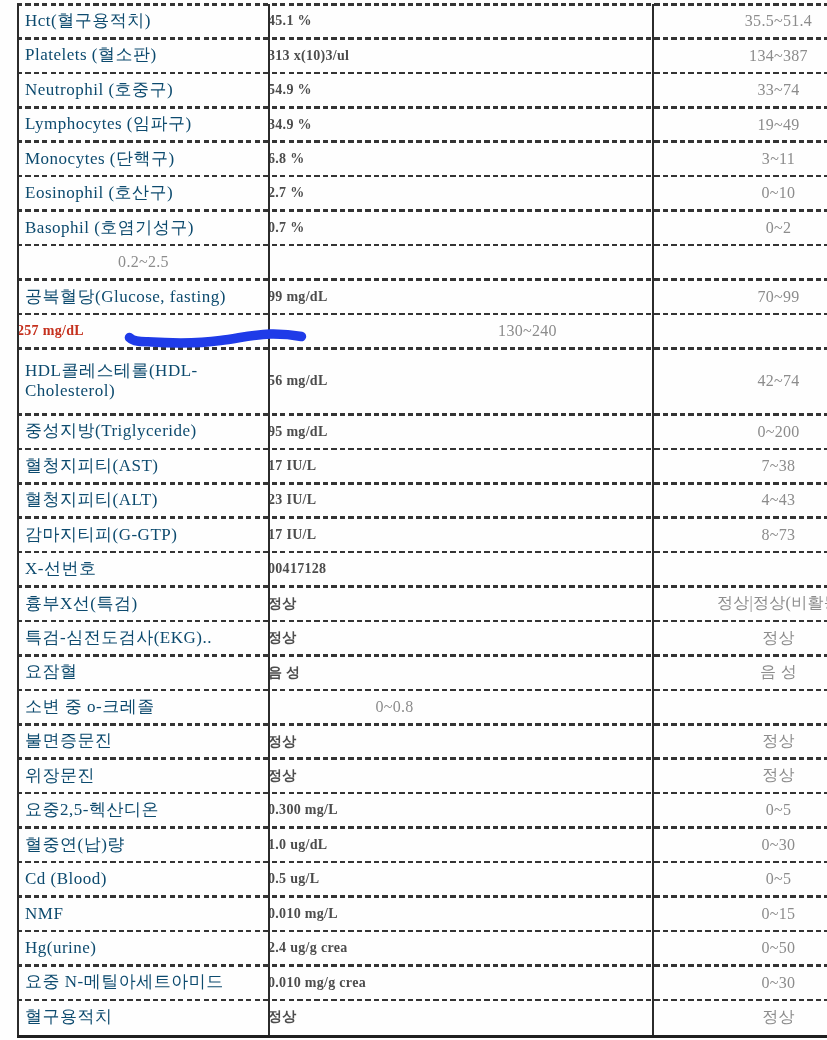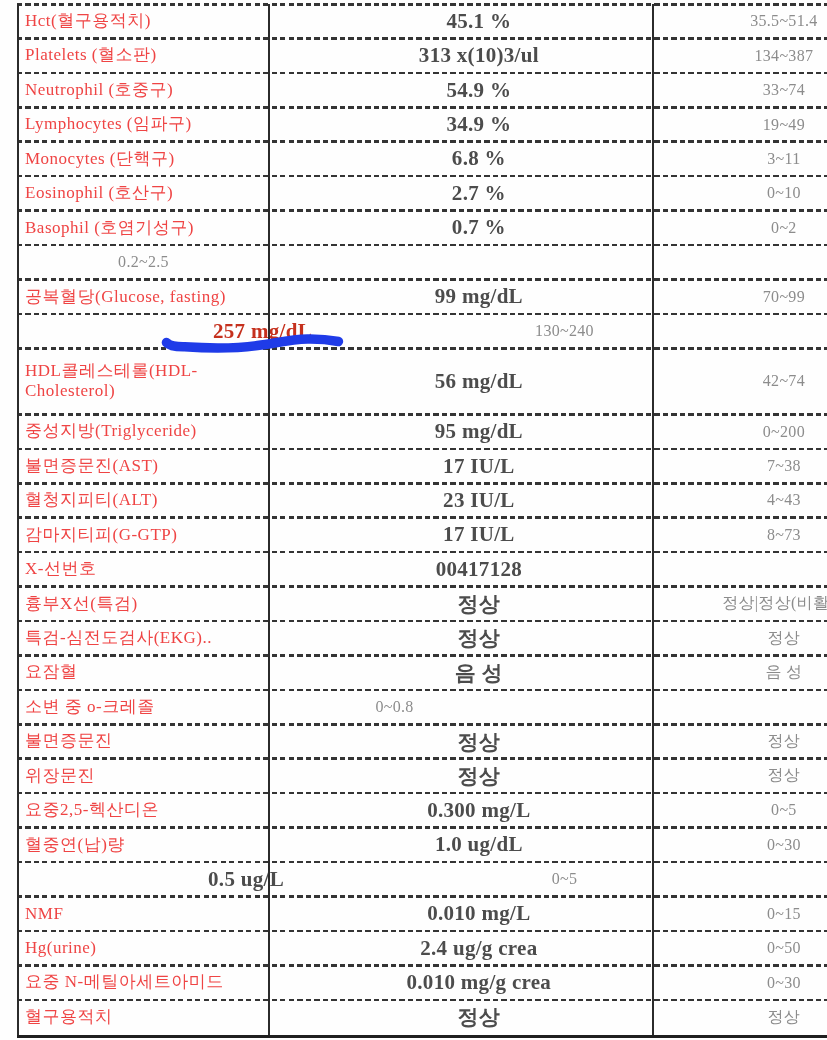--- a/index.html
+++ b/index.html
@@ -31,34 +31,33 @@
     content:"";position:absolute;left:0;right:0;bottom:-1.3px;height:2.6px;
     background:repeating-linear-gradient(90deg,#343434 0 5px,transparent 5px 8.5px);
     z-index:1;
   }
   .row:last-child::after{display:none;}
   .cell{box-sizing:border-box;}
   .c-label{
     width:251px;
     padding:0 6px 0 8px;
     font-size:17px;
-    color:#ef4444;
+    color:#0c4a6e;
     line-height:1.2;
     letter-spacing:0.5px;
     white-space:pre-line;
   }
   .c-value{
     position:relative;
     width:384px;
-    text-align:center;
-    font-size:21px;
+    text-align:left;
+    font-size:14px;
     font-weight:bold;
     color:#4c4c4c;
     letter-spacing:0.3px;
-    margin-left:37px;
   }
   .c-ref{
     width:253px;
     text-align:center;
     font-size:16px;
     color:#8c8c8c;
     white-space:nowrap;
     letter-spacing:0.3px;
   }
   .vline{
@@ -126,38 +125,38 @@
   </div>
         <div class="row">
     <div class="cell c-ref">0.2~2.5</div>
   </div>
         <div class="row">
     <div class="cell c-label">공복혈당(Glucose, fasting)</div>
     <div class="cell c-value">99 mg/dL</div>
     <div class="cell c-ref">70~99</div>
   </div>
         <div class="row">
-    <div class="cell c-value" style="color: rgb(197, 48, 29); padding-left: 33px;">257 mg/dL<svg class="marker-svg" width="186" height="28" viewBox="0 0 186 28">
+    <div class="cell c-value" style="color: rgb(197, 48, 29);">257 mg/dL<svg class="marker-svg" width="186" height="28" viewBox="0 0 186 28">
               <path d="M6,14.5 Q10,19 24,18.8 C50,20.5 76,20.5 97,17.5 C117,14.8 130,11.5 147,11 C159,10.8 171,12.2 178,13.5" fill="none" stroke="#1f3be8" stroke-width="9.5" stroke-linecap="round"></path>
             </svg></div>
     <div class="cell c-ref">130~240</div>
   </div>
         <div class="row tall">
     <div class="cell c-label">HDL콜레스테롤(HDL-
 Cholesterol)</div>
     <div class="cell c-value">56 mg/dL</div>
     <div class="cell c-ref">42~74</div>
   </div>
         <div class="row">
     <div class="cell c-label">중성지방(Triglyceride)</div>
     <div class="cell c-value">95 mg/dL</div>
     <div class="cell c-ref">0~200</div>
   </div>
         <div class="row">
-    <div class="cell c-label">불면증문진(AST)</div>
+    <div class="cell c-label">혈청지피티(AST)</div>
     <div class="cell c-value">17 IU/L</div>
     <div class="cell c-ref">7~38</div>
   </div>
         <div class="row">
     <div class="cell c-label">혈청지피티(ALT)</div>
     <div class="cell c-value">23 IU/L</div>
     <div class="cell c-ref">4~43</div>
   </div>
         <div class="row">
     <div class="cell c-label">감마지티피(G-GTP)</div>
@@ -202,20 +201,21 @@
     <div class="cell c-label">요중2,5-헥산디온</div>
     <div class="cell c-value">0.300 mg/L</div>
     <div class="cell c-ref">0~5</div>
   </div>
         <div class="row">
     <div class="cell c-label">혈중연(납)량</div>
     <div class="cell c-value">1.0 ug/dL</div>
     <div class="cell c-ref">0~30</div>
   </div>
         <div class="row">
+    <div class="cell c-label">Cd (Blood)</div>
     <div class="cell c-value">0.5 ug/L</div>
     <div class="cell c-ref">0~5</div>
   </div>
         <div class="row">
     <div class="cell c-label">NMF</div>
     <div class="cell c-value">0.010 mg/L</div>
     <div class="cell c-ref">0~15</div>
   </div>
         <div class="row">
     <div class="cell c-label">Hg(urine)</div>

